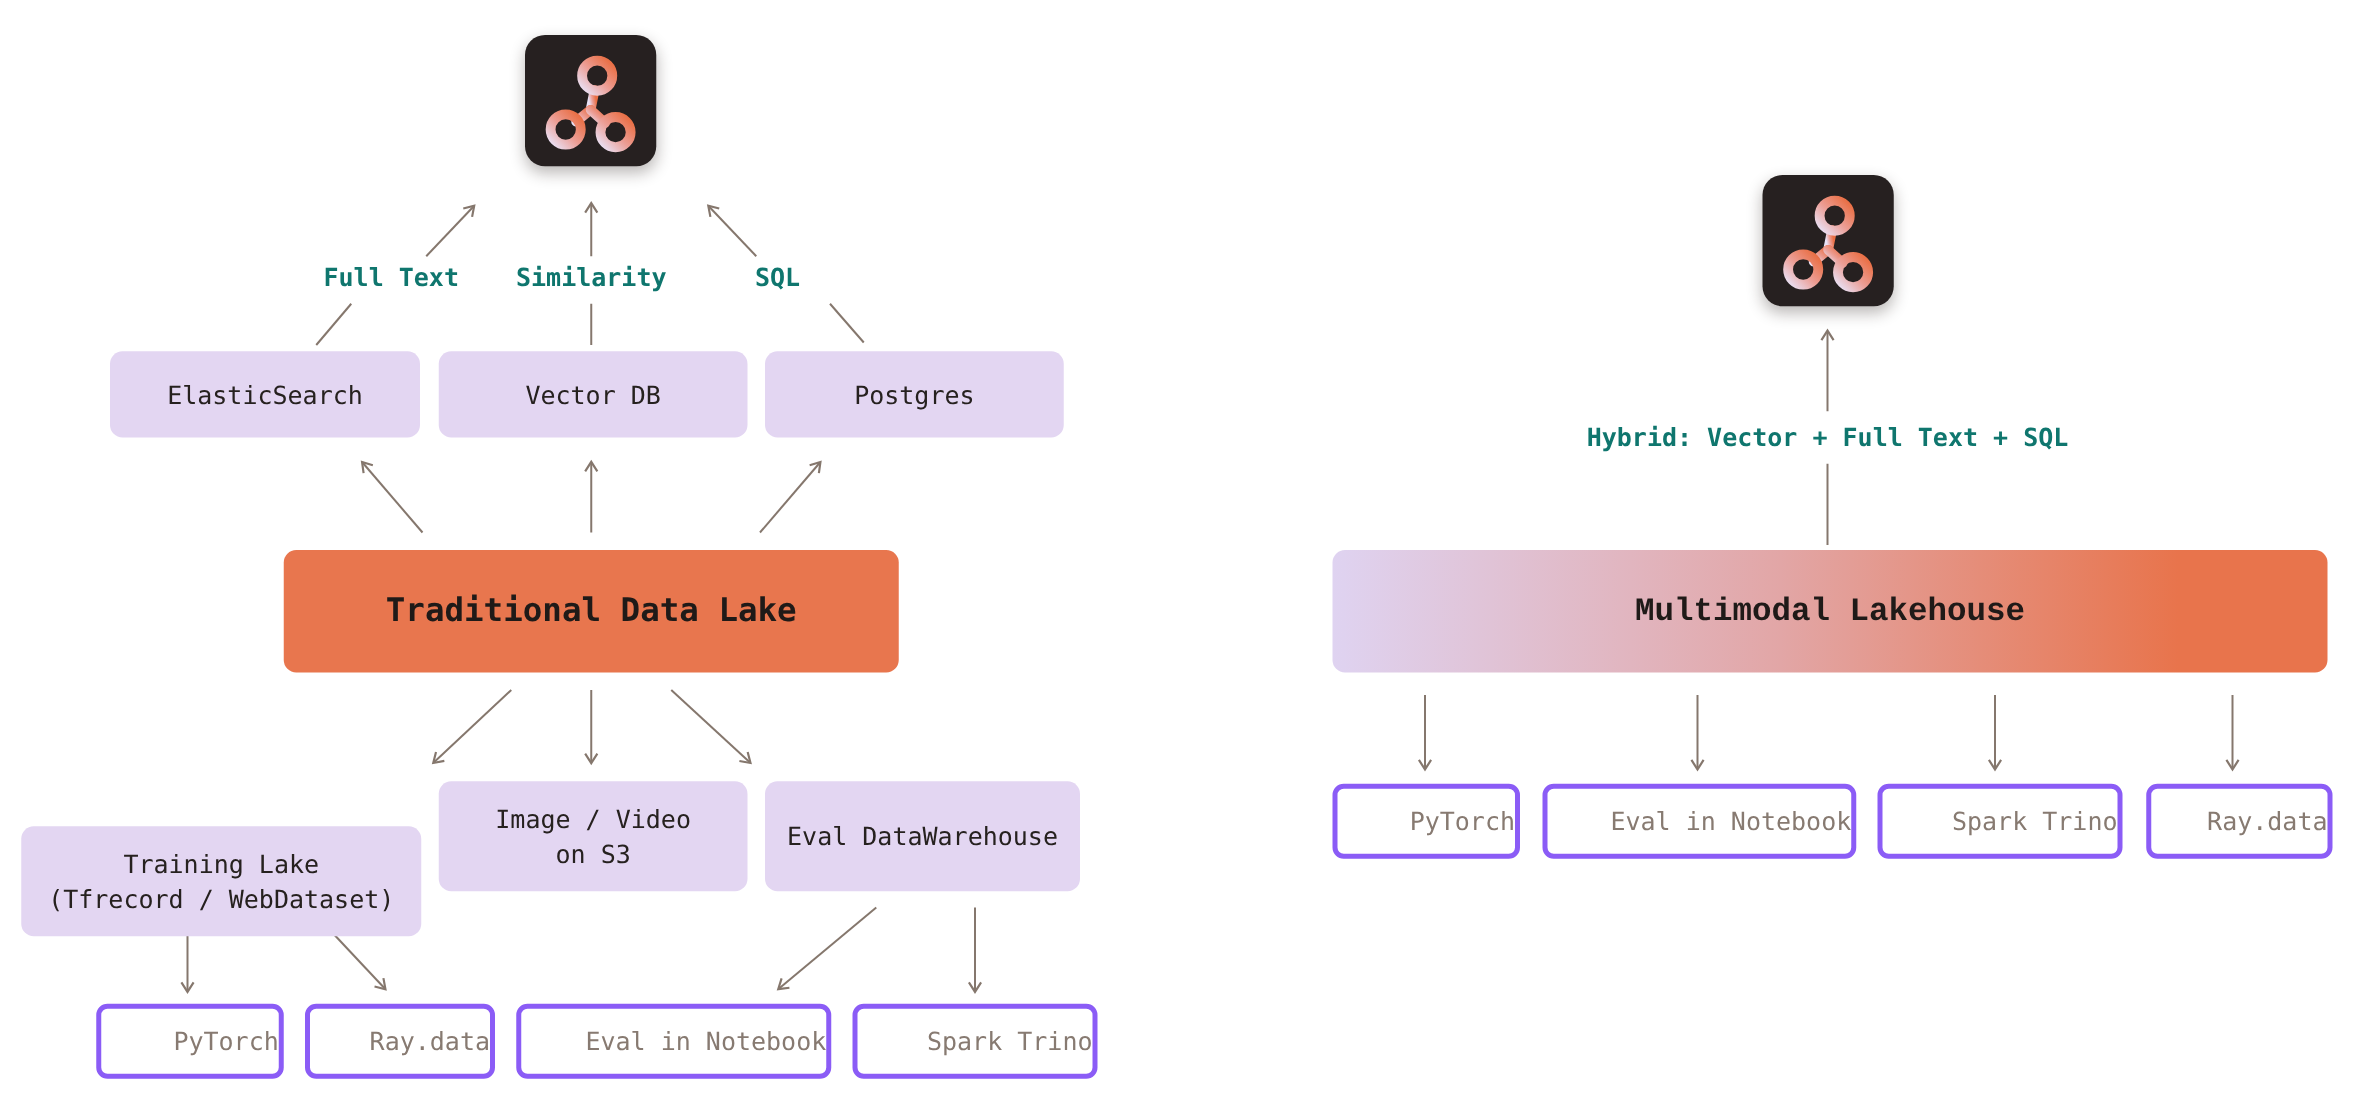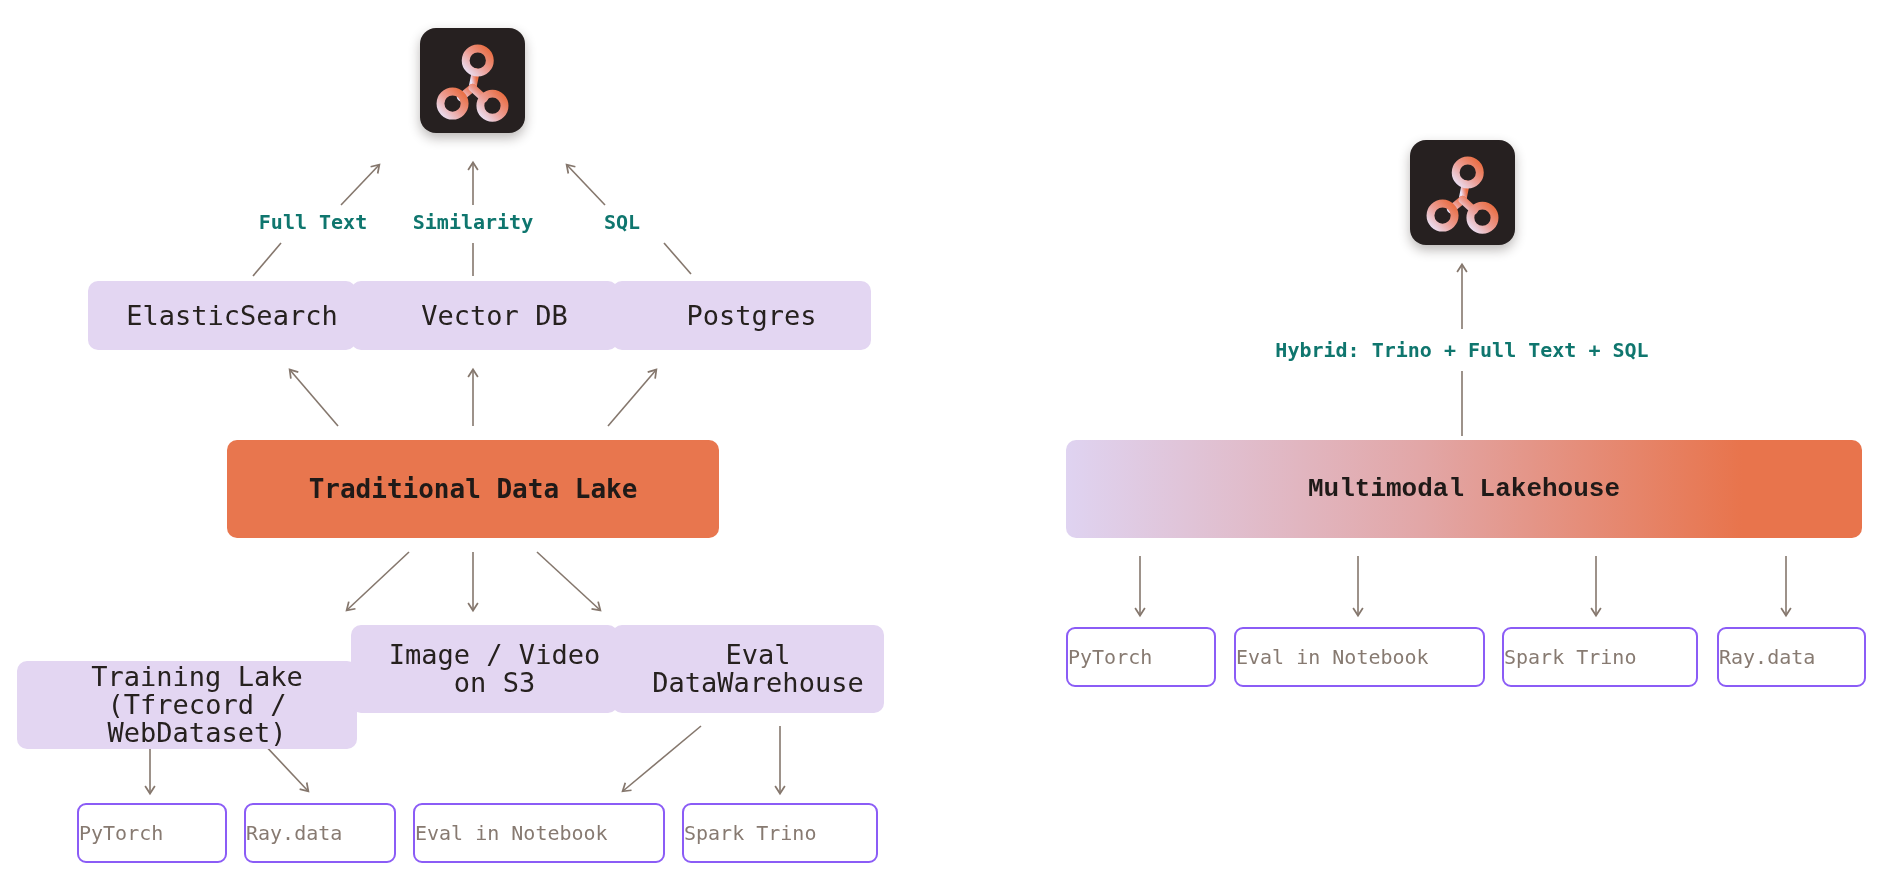--- a/index.html
+++ b/index.html
@@ -14,35 +14,35 @@
   .tile{
     position:absolute;width:105px;height:105px;border-radius:16px;
     background:#262020;display:flex;align-items:center;justify-content:center;
     box-shadow:0 5px 12px rgba(30,20,15,0.30);
   }
   .tile svg{width:100%;height:100%;}
   
   .pill{
     position:absolute;background:#E3D6F2;border-radius:10px;
     display:flex;flex-direction:column;align-items:center;justify-content:center;
-    font-size:27px;line-height:28px;color:#26211F;text-align:center;padding-left:20px;
+    font-size:20px;line-height:28px;color:#26211F;text-align:center;
   }
   .pill .line:empty{display:none;}
   
   .hub{
     position:absolute;border-radius:10px;
     display:flex;align-items:center;justify-content:center;
     font-size:26px;font-weight:bold;color:#1F1A18;text-align:center;
   }
   .hub-solid{background:#E8764E;}
   .hub-grad{background:linear-gradient(90deg,#DFD3F1 0%,#E2A6A6 45%,#E8744C 85%);font-family:Liberation Mono, monospace;}
   
   .outline-box{
-    position:absolute;background:#ffffff;border:2px solid #8b5cf6;border-radius:9px;
-    display:flex;align-items:center;justify-content:flex-start;
+    position:absolute;background:#ffffff;border:4px solid #8b5cf6;border-radius:9px;
+    display:flex;align-items:center;justify-content:flex-end;
     font-size:20px;color:#877A71;text-align:center;box-sizing:border-box;
   }
   
   .qlabel{
     position:absolute;height:28px;display:flex;align-items:center;justify-content:center;
     font-size:20px;font-weight:bold;color:#0f766e;text-align:center;
   }
   #arrows{position:absolute;left:0;top:0;width:1882px;height:893px;pointer-events:none;}
   #arrows line{stroke:#85776D;stroke-width:1.6px;}
 </style>
@@ -176,21 +176,21 @@
         <line x1="50" y1="57" x2="53" y2="42"></line>
         <line x1="50" y1="57" x2="39" y2="66"></line>
         <line x1="50" y1="57" x2="61" y2="67"></line>
         <circle cx="55" cy="31" r="11.5"></circle>
         <circle cx="31" cy="72" r="11.5"></circle>
         <circle cx="69" cy="74" r="11.5"></circle>
       </g>
     </svg>
   </div>
 
-  <div class="qlabel" style="left:1242px;top:336px;width:440px;">Hybrid: Trino + Full Text + SQL</div>
+  <div class="qlabel" style="left:1242px;top:336px;width:440px;">Hybrid: Vector + Full Text + SQL</div>
 
   <div class="hub hub-grad" style="left:1066px;top:440px;width:796px;height:98px;">
     <span>Multimodal Lakehouse</span>
   </div>
 
   <div class="outline-box" style="left:1066px;top:627px;width:150px;height:60px;">
     <span>PyTorch</span>
   </div>
   <div class="outline-box" style="left:1234px;top:627px;width:251px;height:60px;">
     <span>Eval in Notebook</span>

